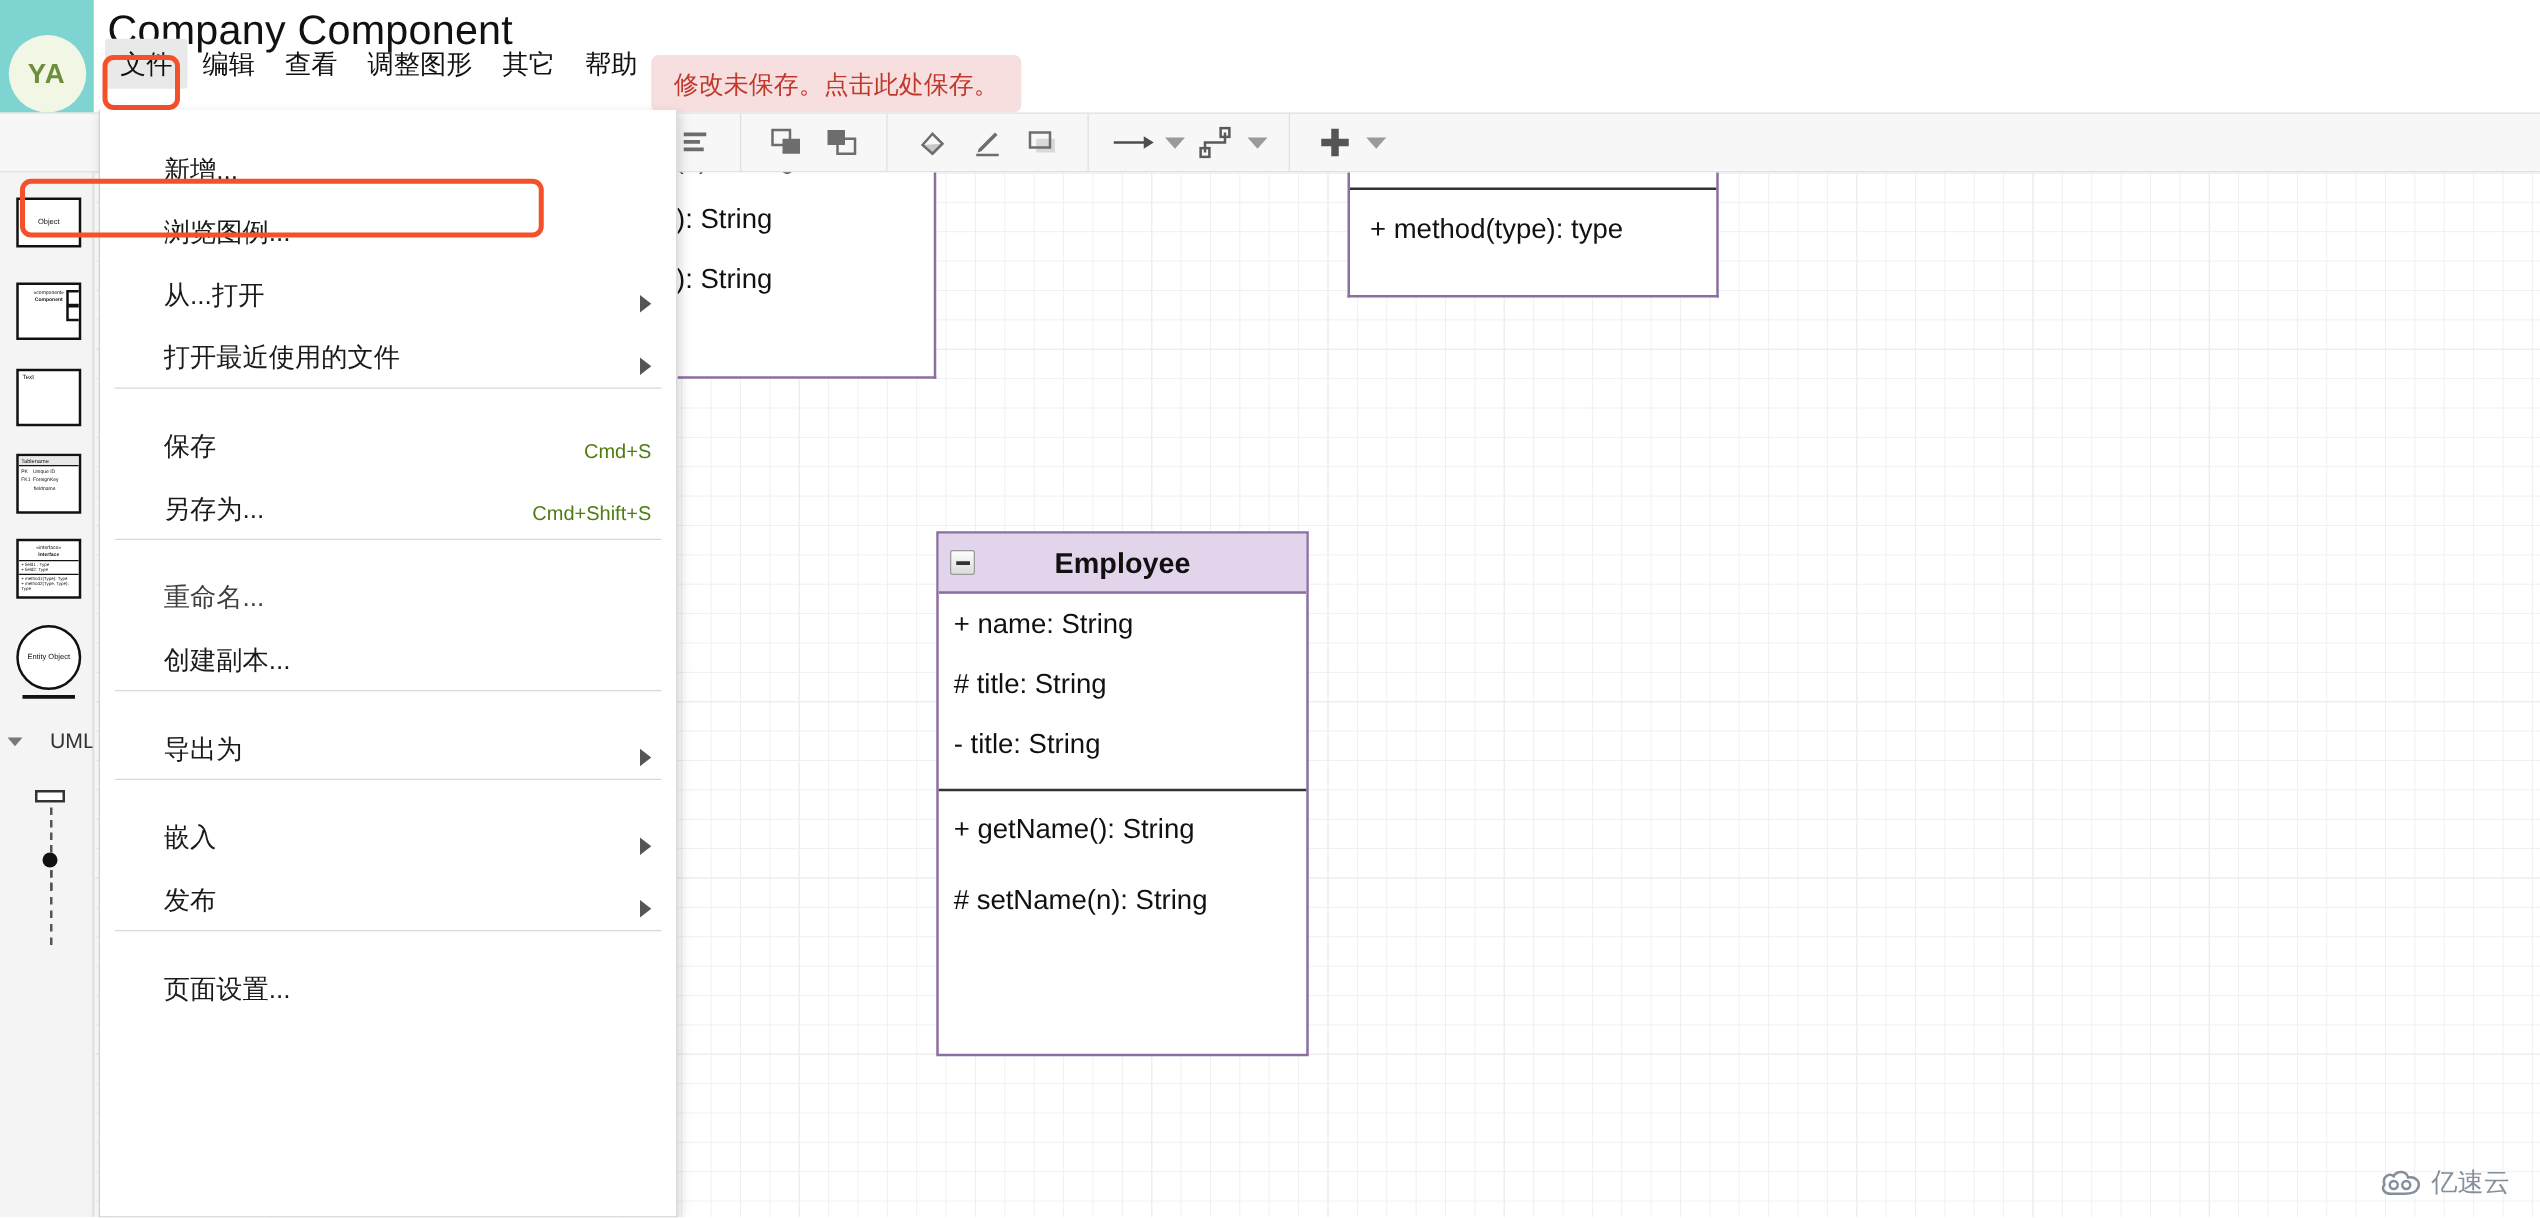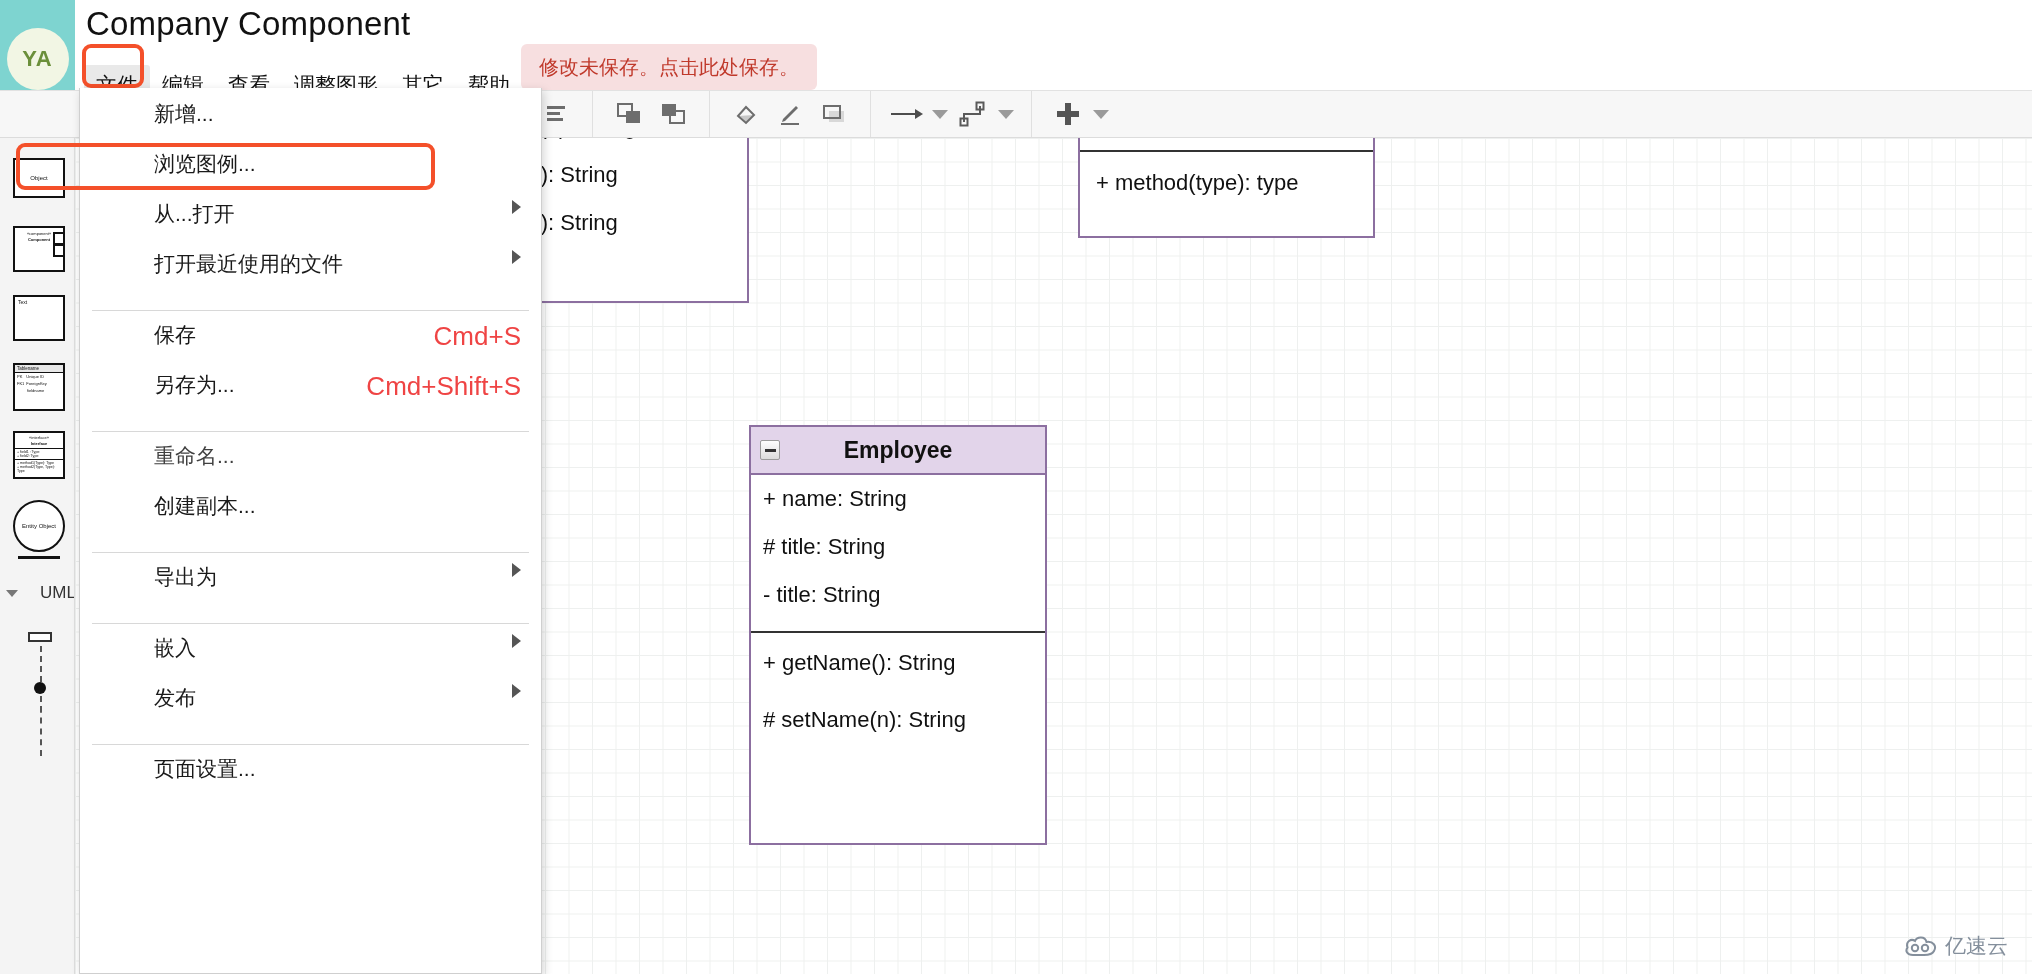--- a/index.html
+++ b/index.html
@@ -49,21 +49,21 @@
     left: 86px; top: 5px;
     font-size: 33px;
     color: #111;
     letter-spacing: 0.2px;
     white-space: nowrap;
   }
 
   
   .menubar {
     position: absolute;
-    left: 84px; top: 65px;
+    left: 84px; top: 31px;
     height: 40px;
     display: flex;
     align-items: center;
     gap: 0px;
   }
   .menu-item {
     font-size: 21px;
     color: #111;
     padding: 6px 12px;
     white-space: nowrap;
@@ -307,33 +307,33 @@
     border-top: none;
     box-shadow: 2px 3px 9px rgba(0,0,0,0.17);
     box-sizing: border-box;
     overflow: hidden;
     z-index: 40;
   }
   .dd-item {
     position: relative;
     height: 50px;
     display: flex;
-    align-items: flex-start;
-    padding-left: 74px;
+    align-items: flex-end;
+    padding-left: 51px;
     padding-right: 20px;
     font-size: 21px;
     color: #1a1a1a;
     white-space: nowrap;
     cursor: default;
   }
   .dd-item.disabled { color: #404040; }
   .dd-shortcut {
     margin-left: auto;
-    color: #ef4444;
-    font-size: 26px;
+    color: #4d7c0f;
+    font-size: 16px;
   }
   .dd-arrow {
     margin-left: auto;
     width: 0; height: 0;
     border-top: 7px solid transparent;
     border-bottom: 7px solid transparent;
     border-left: 9px solid #555;
   }
   .dd-sep {
     height: 1px;

